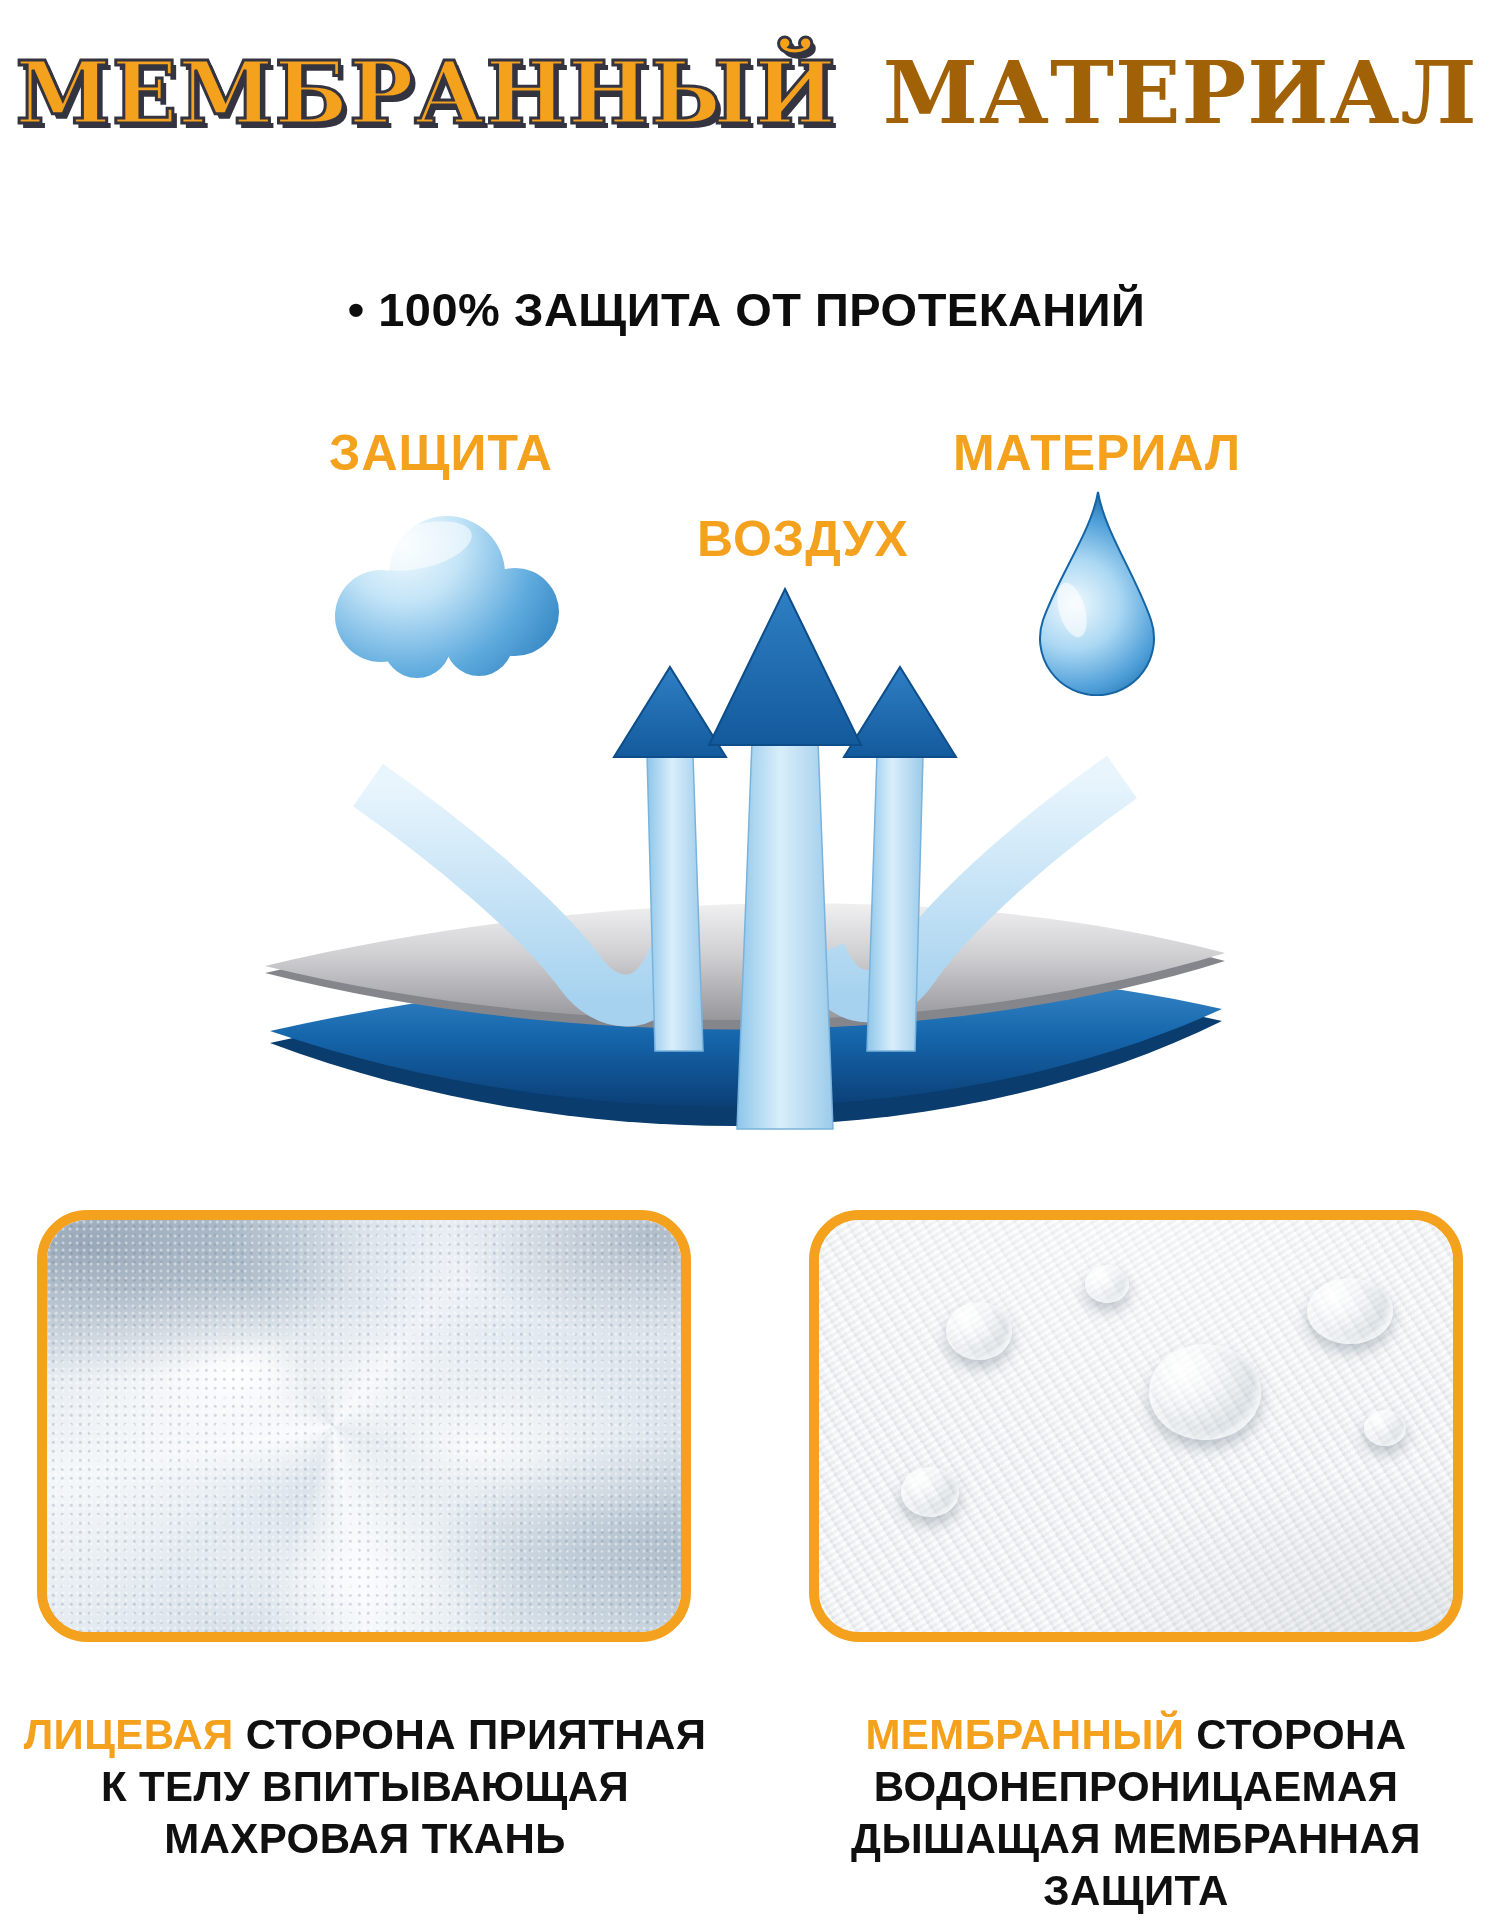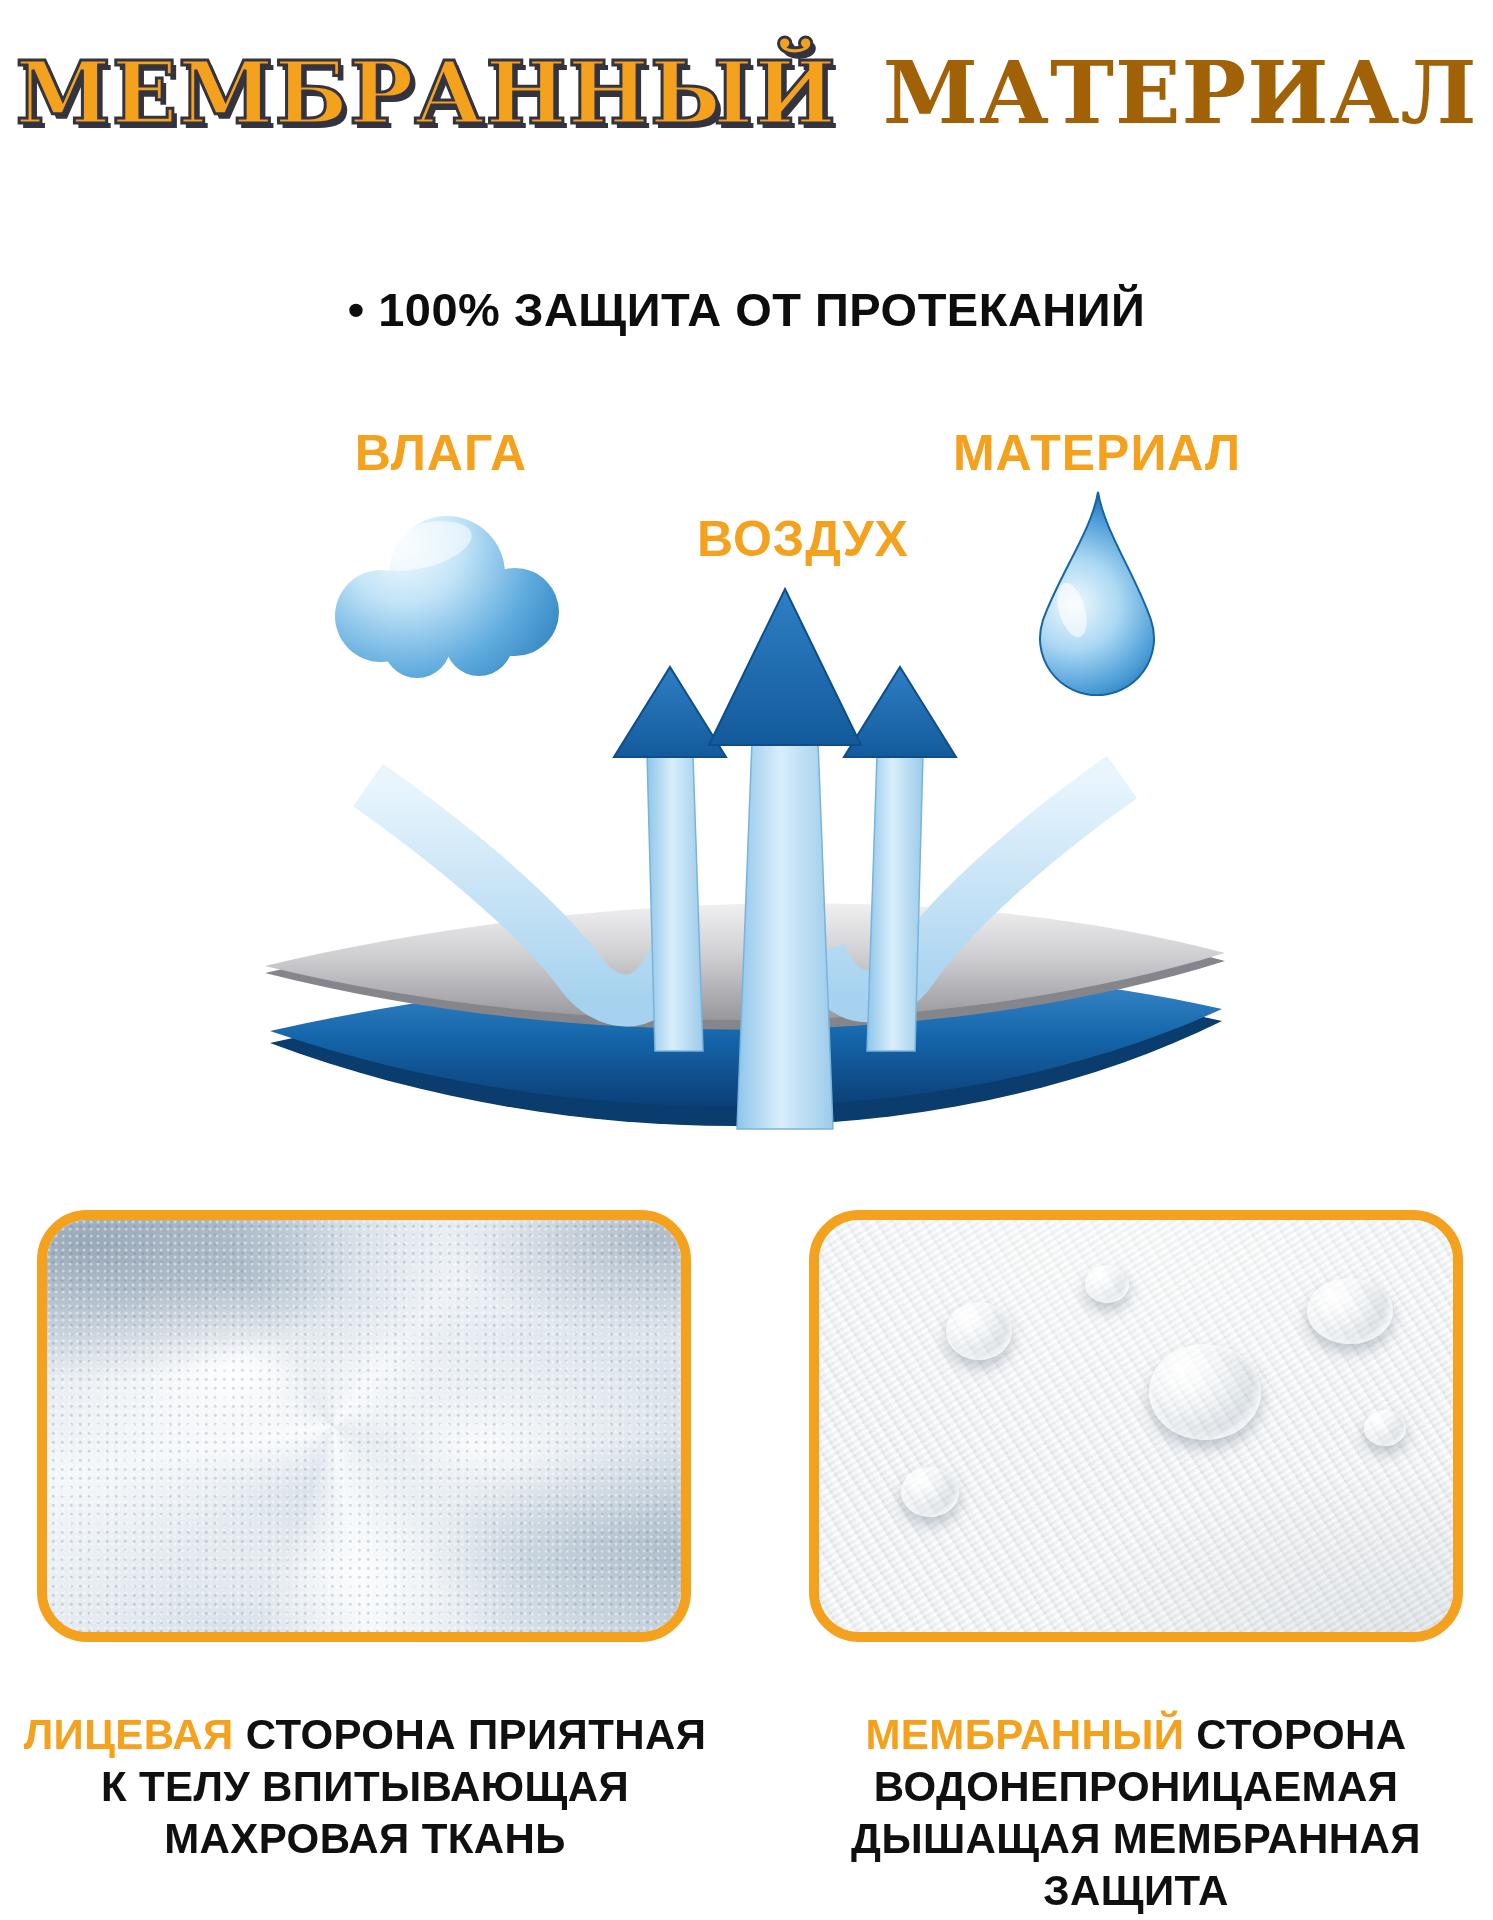--- a/index.html
+++ b/index.html
@@ -114,21 +114,21 @@
 <body>
 
 <div class="page">
 
   <header class="title">
     <span class="title-hl">МЕМБРАННЫЙ</span><span class="title-rest">МАТЕРИАЛ</span>
   </header>
 
   <div class="bullet">• 100% ЗАЩИТА ОТ ПРОТЕКАНИЙ</div>
 
-  <div class="dlabel label-moisture">ВЛАГА</div>
+  <div class="dlabel label-moisture">ЗАЩИТА</div>
   <div class="dlabel label-air">ВОЗДУХ</div>
   <div class="dlabel label-liquid">МАТЕРИАЛ</div>
 
   <svg class="cloud" viewBox="0 0 272 205" aria-hidden="true">
     <defs>
       <radialGradient id="cg" gradientUnits="userSpaceOnUse" cx="95" cy="50" r="210">
         <stop offset="0" stop-color="#f4fbfe"></stop>
         <stop offset="0.28" stop-color="#c3e4f7"></stop>
         <stop offset="0.62" stop-color="#5fabde"></stop>
         <stop offset="1" stop-color="#1c70b2"></stop>

